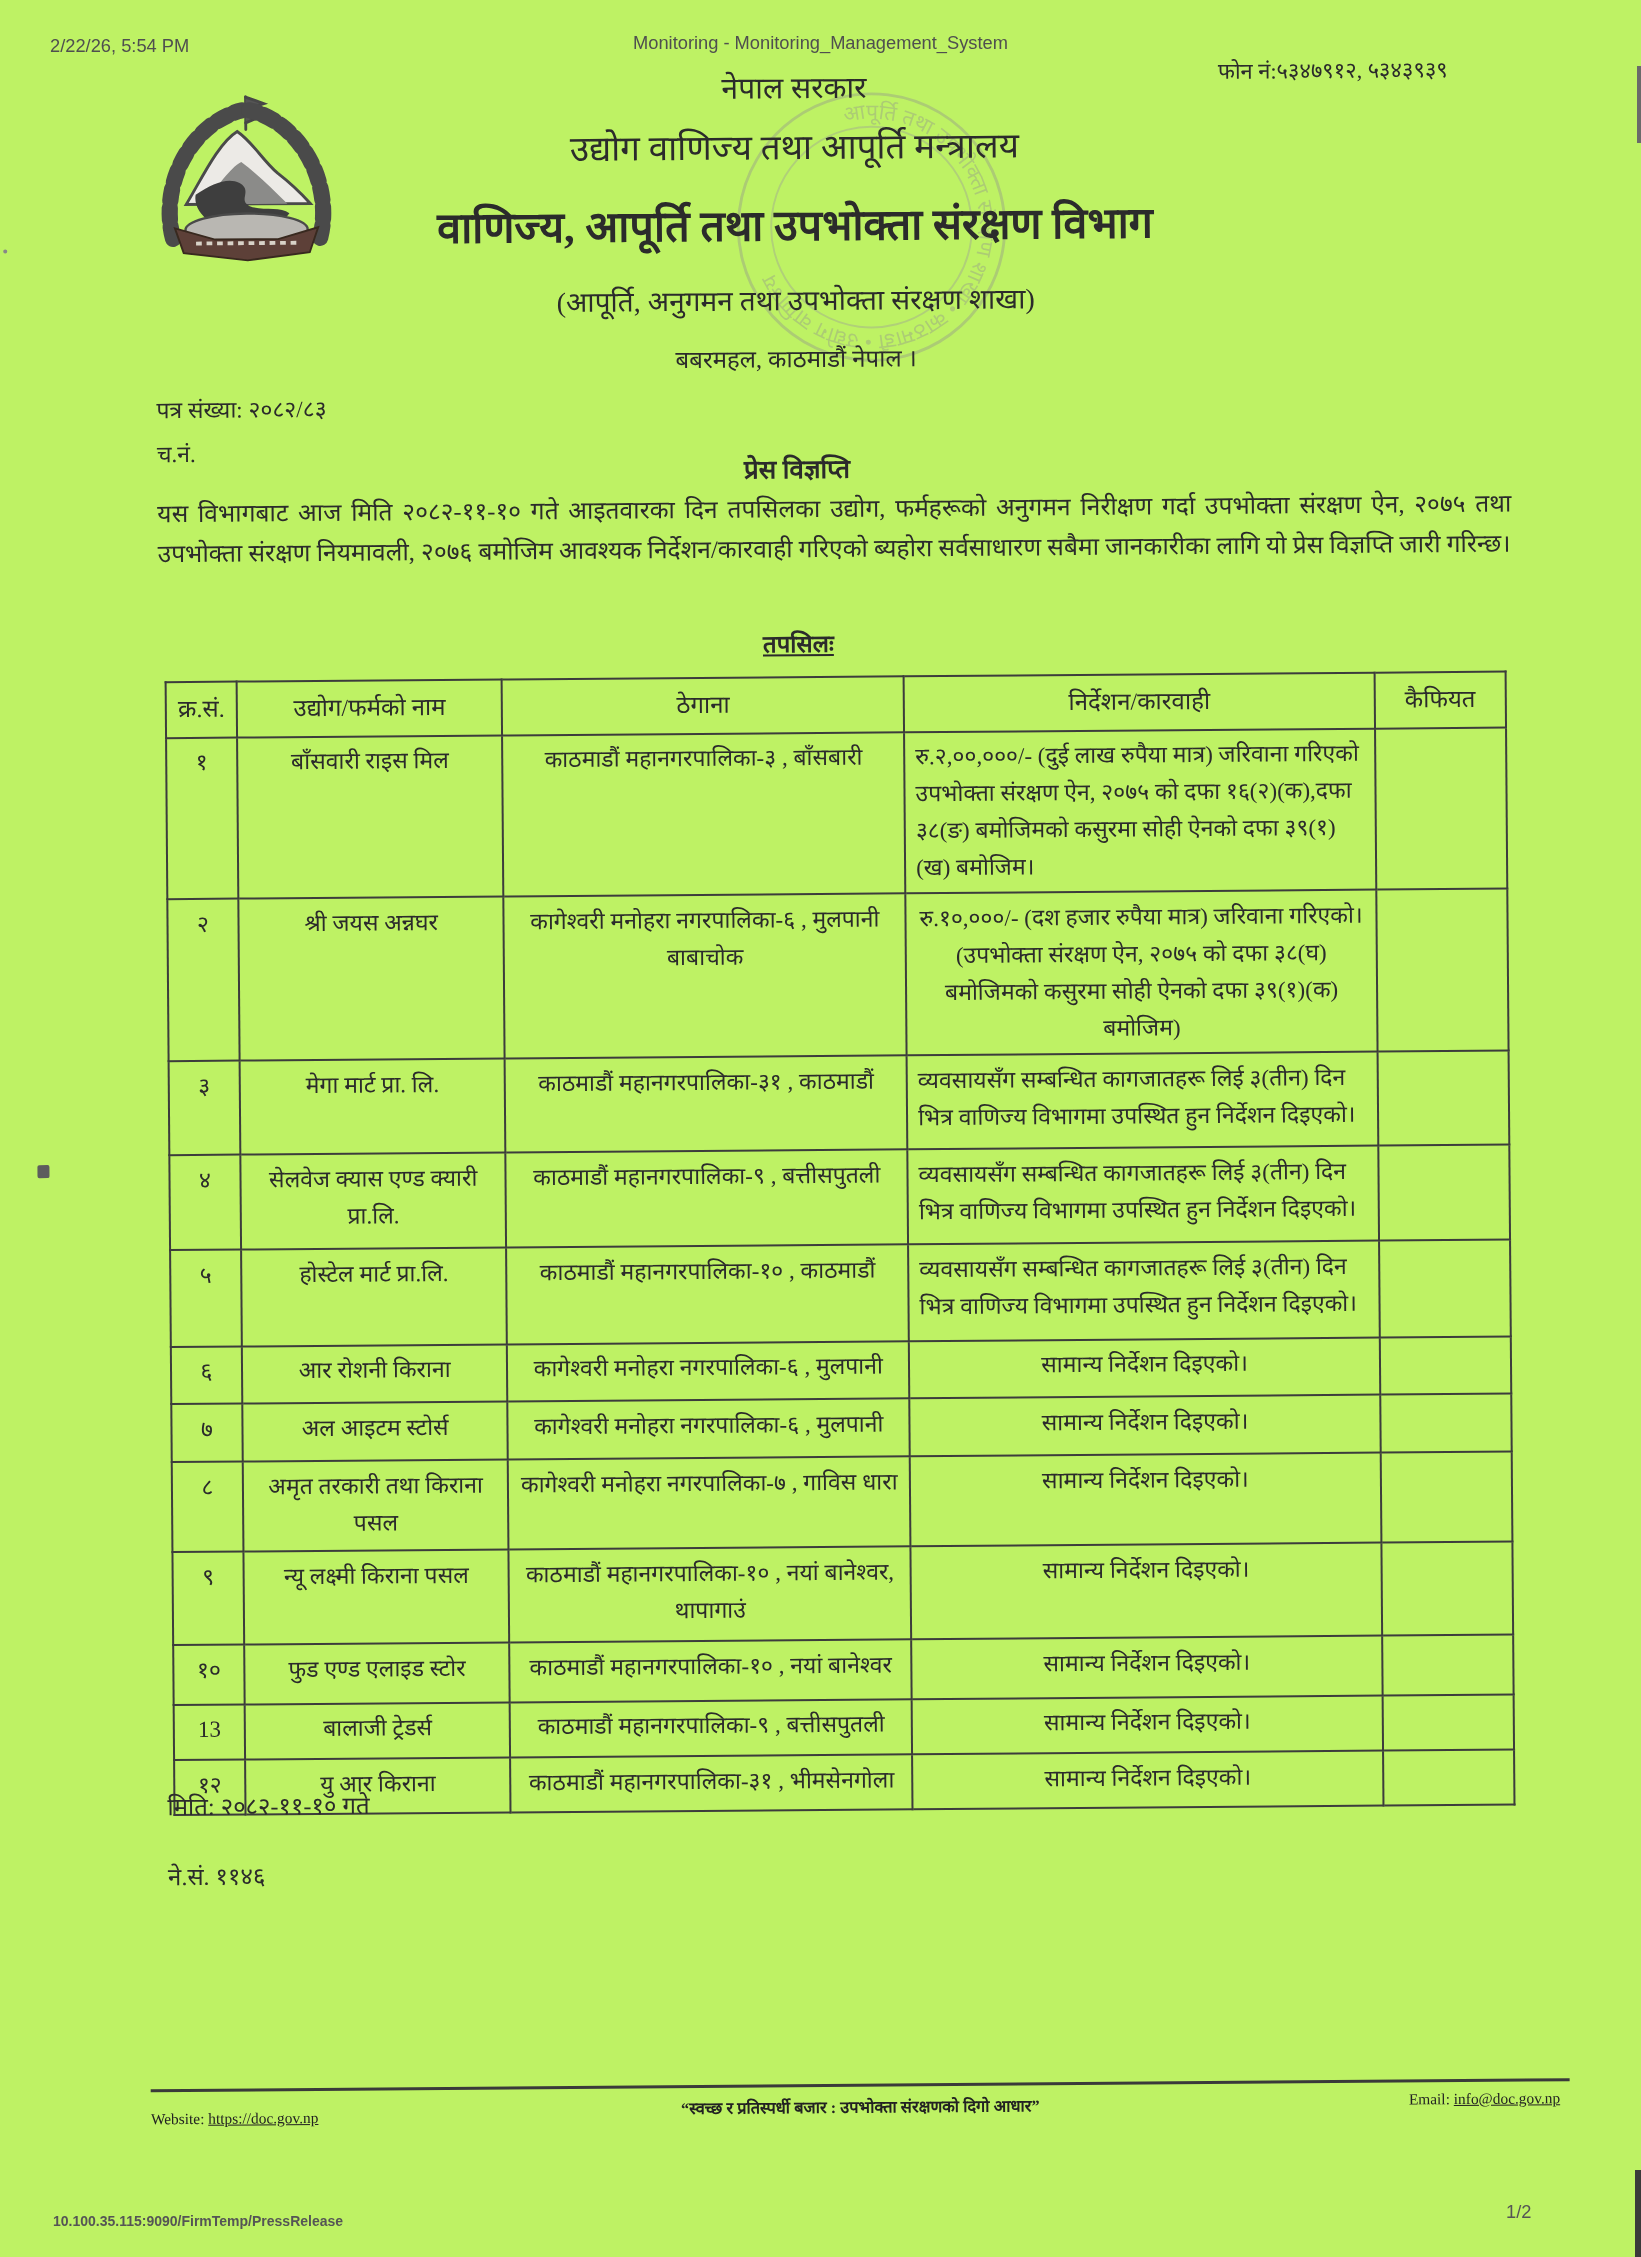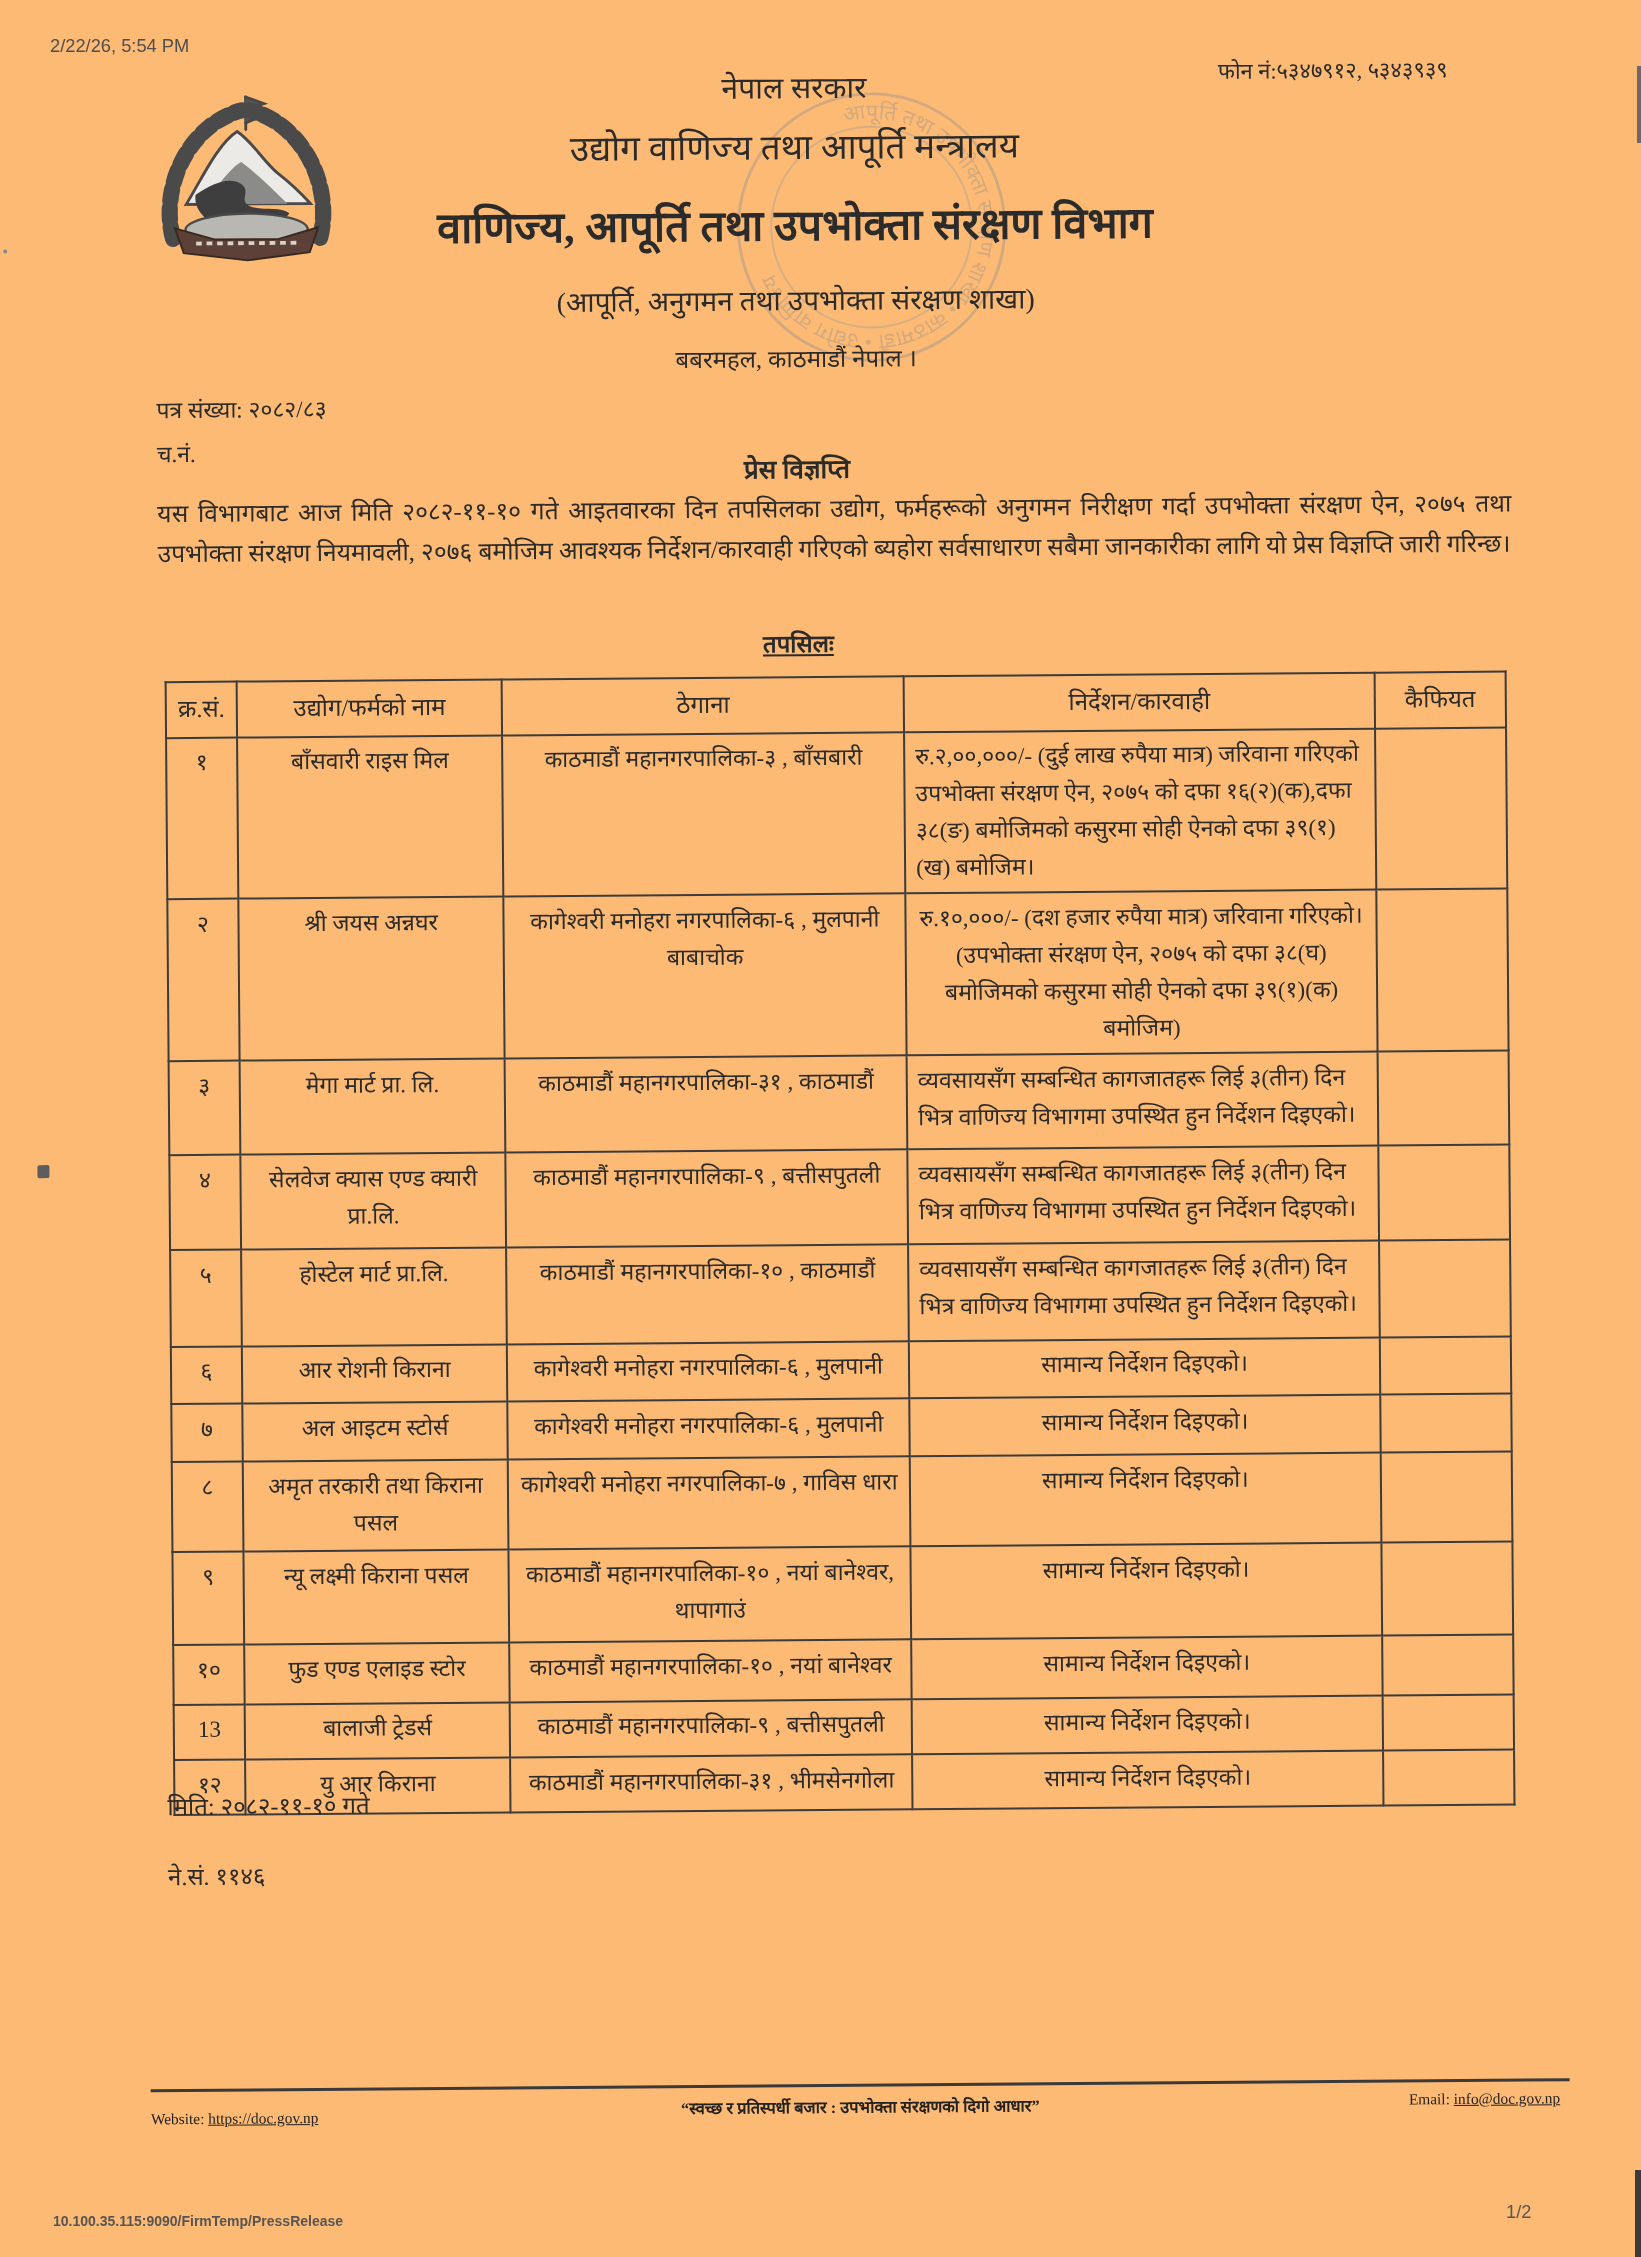--- a/index.html
+++ b/index.html
@@ -1,16 +1,16 @@
 <!DOCTYPE html>
 <html><head>
 <meta charset="utf-8">
 <style>
   html,body{margin:0;padding:0;background:#e9e9e9;}
-  #page{position:relative;width:1641px;height:2257px;background:#fdba74;overflow:hidden;
+  #page{position:relative;width:1641px;height:2257px;background:#bef264;overflow:hidden;
         font-family:"Liberation Serif",serif;color:#2b2b2b;}
   
   .chrome{position:absolute;font-family:"Liberation Sans",sans-serif;color:#4f4f4f;}
   .ph-date{top:35px;left:50px;font-size:18.3px;}
   .ph-title{top:32px;left:0;right:0;text-align:center;font-size:18.3px;}
   .pf-url{top:2213px;left:53px;font-size:14px;color:#555;font-weight:bold;}
   .pf-page{top:2201px;left:1506px;font-size:18.3px;color:#555;}
   
   .scan{position:absolute;top:0;left:0;width:1641px;height:2257px;
         transform:rotate(-0.45deg);transform-origin:821px 1110px;}
@@ -67,20 +67,21 @@
   .edge-bar-bottom{position:absolute;top:2170px;left:1635px;width:6.8px;height:87px;background:#3a3a3a;}
   .edge-bar-top{position:absolute;top:66px;left:1637px;width:4.8px;height:77px;background:#6a6a6a;}
   .dot-a{position:absolute;top:243px;left:9.7px;width:3.9px;height:3.9px;background:#888;border-radius:50%;}
 </style>
 </head>
 <body>
 
 <div id="page">
 
   <div class="chrome ph-date">2/22/26, 5:54 PM</div>
+  <div class="chrome ph-title">Monitoring - Monitoring_Management_System</div>
 
   <div class="scan">
 
     <svg class="emblem" viewBox="0 0 210 200">
       <g stroke="#474747" fill="none" stroke-linecap="round">
         <path d="M105,10 L105,44" stroke-width="3"></path>
         <path d="M105,10 L124,17 L105,23 L122,30 L105,37" stroke-width="3" fill="#555"></path>
       </g>
       <path d="M28,158 C18,120 30,70 68,40 C80,31 92,26 101,24" stroke="#4a4a4a" stroke-width="17" fill="none" stroke-dasharray="13 7" stroke-linecap="round"></path>
       <path d="M182,158 C192,120 180,70 142,40 C130,31 118,26 109,24" stroke="#4a4a4a" stroke-width="17" fill="none" stroke-dasharray="13 7" stroke-linecap="round"></path>

